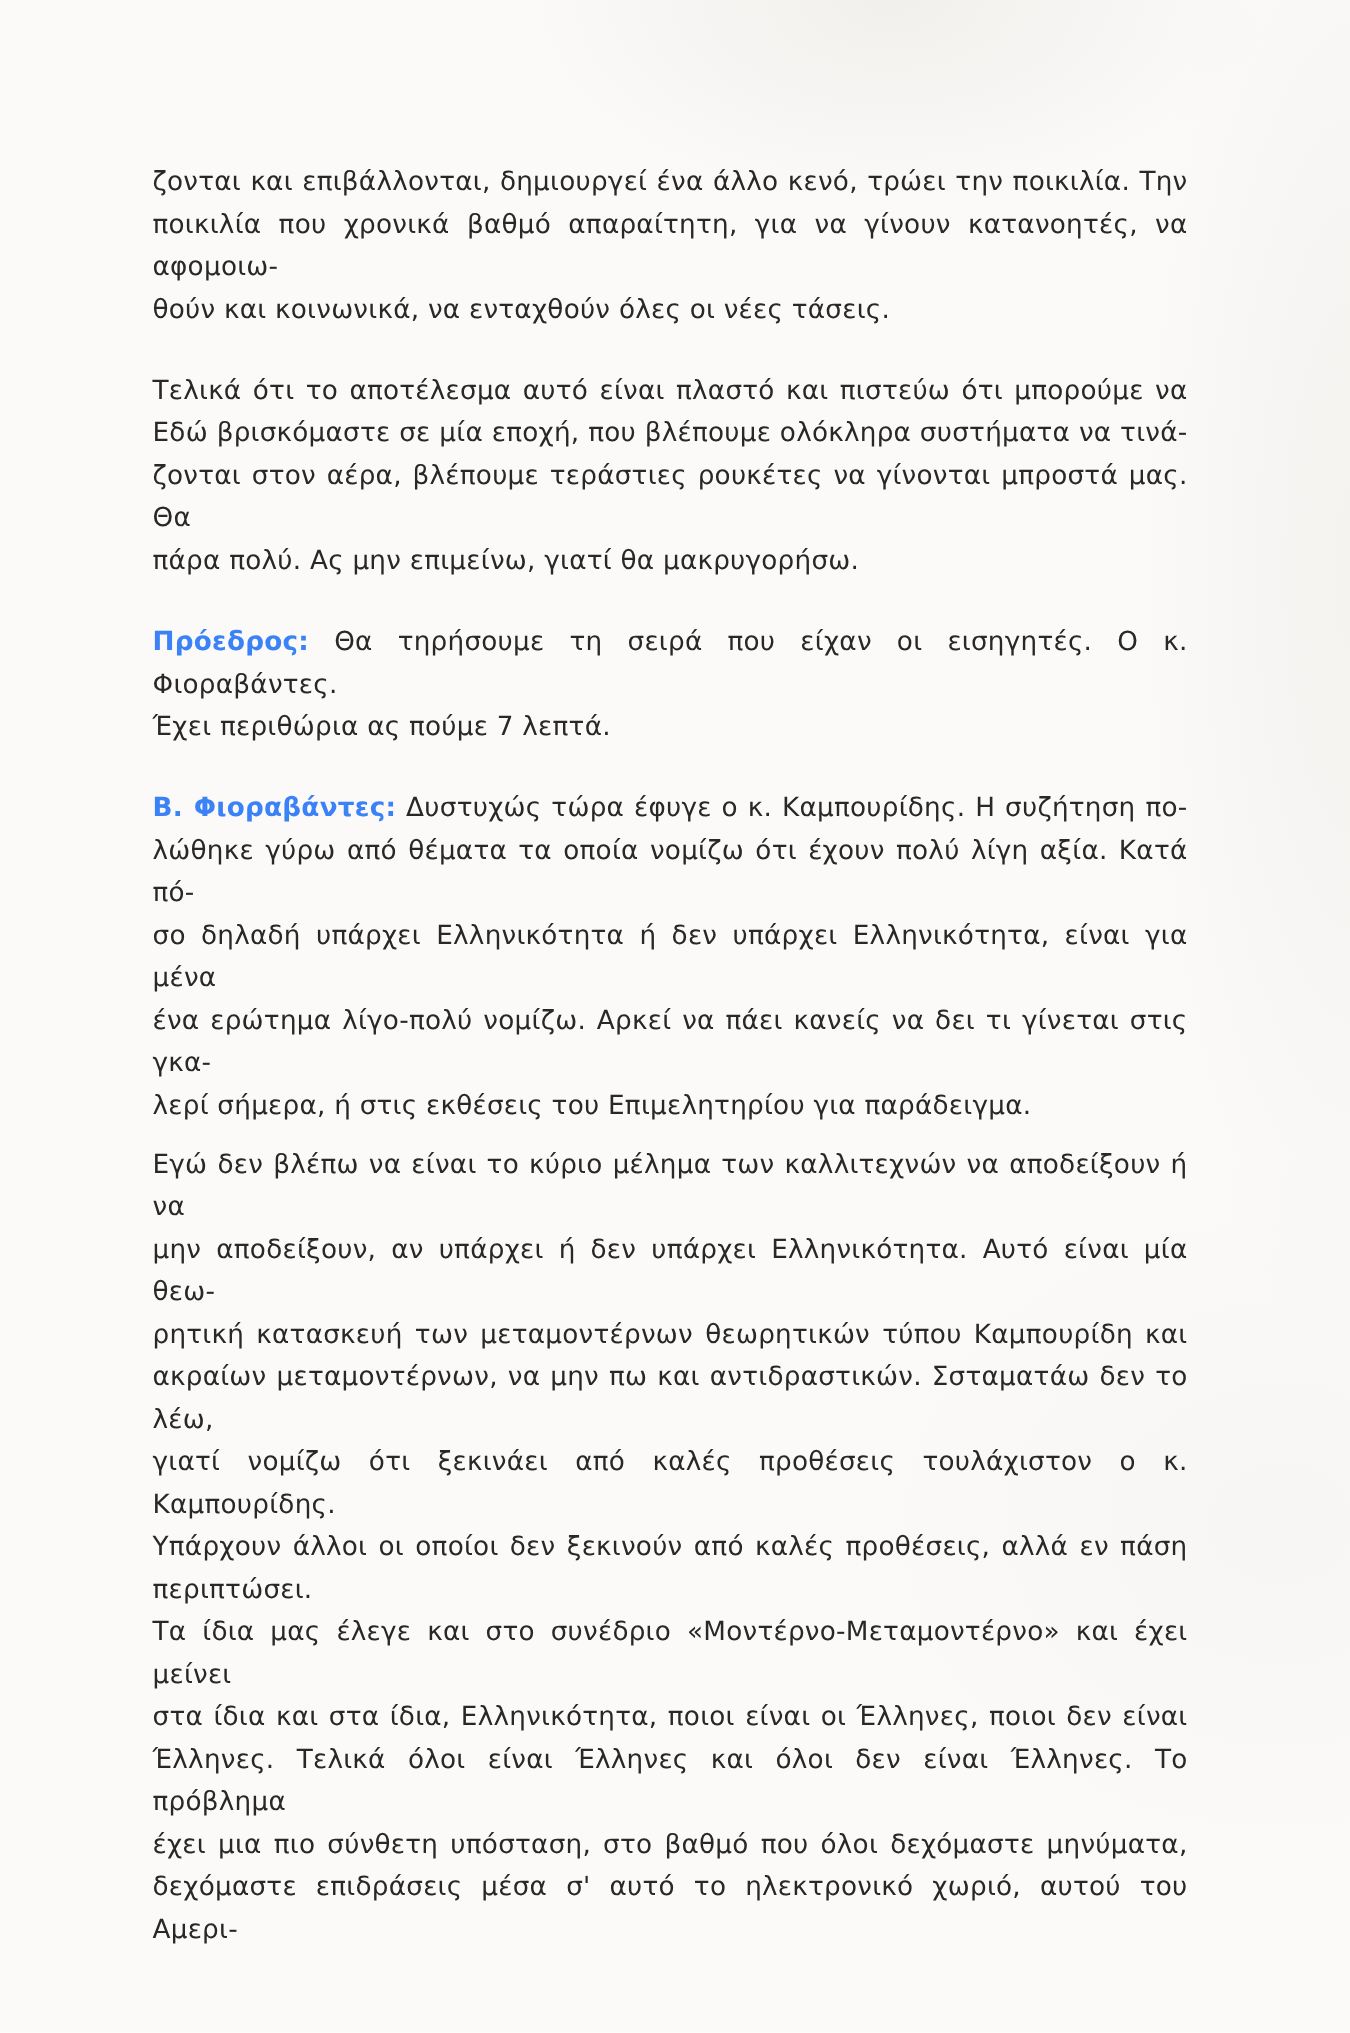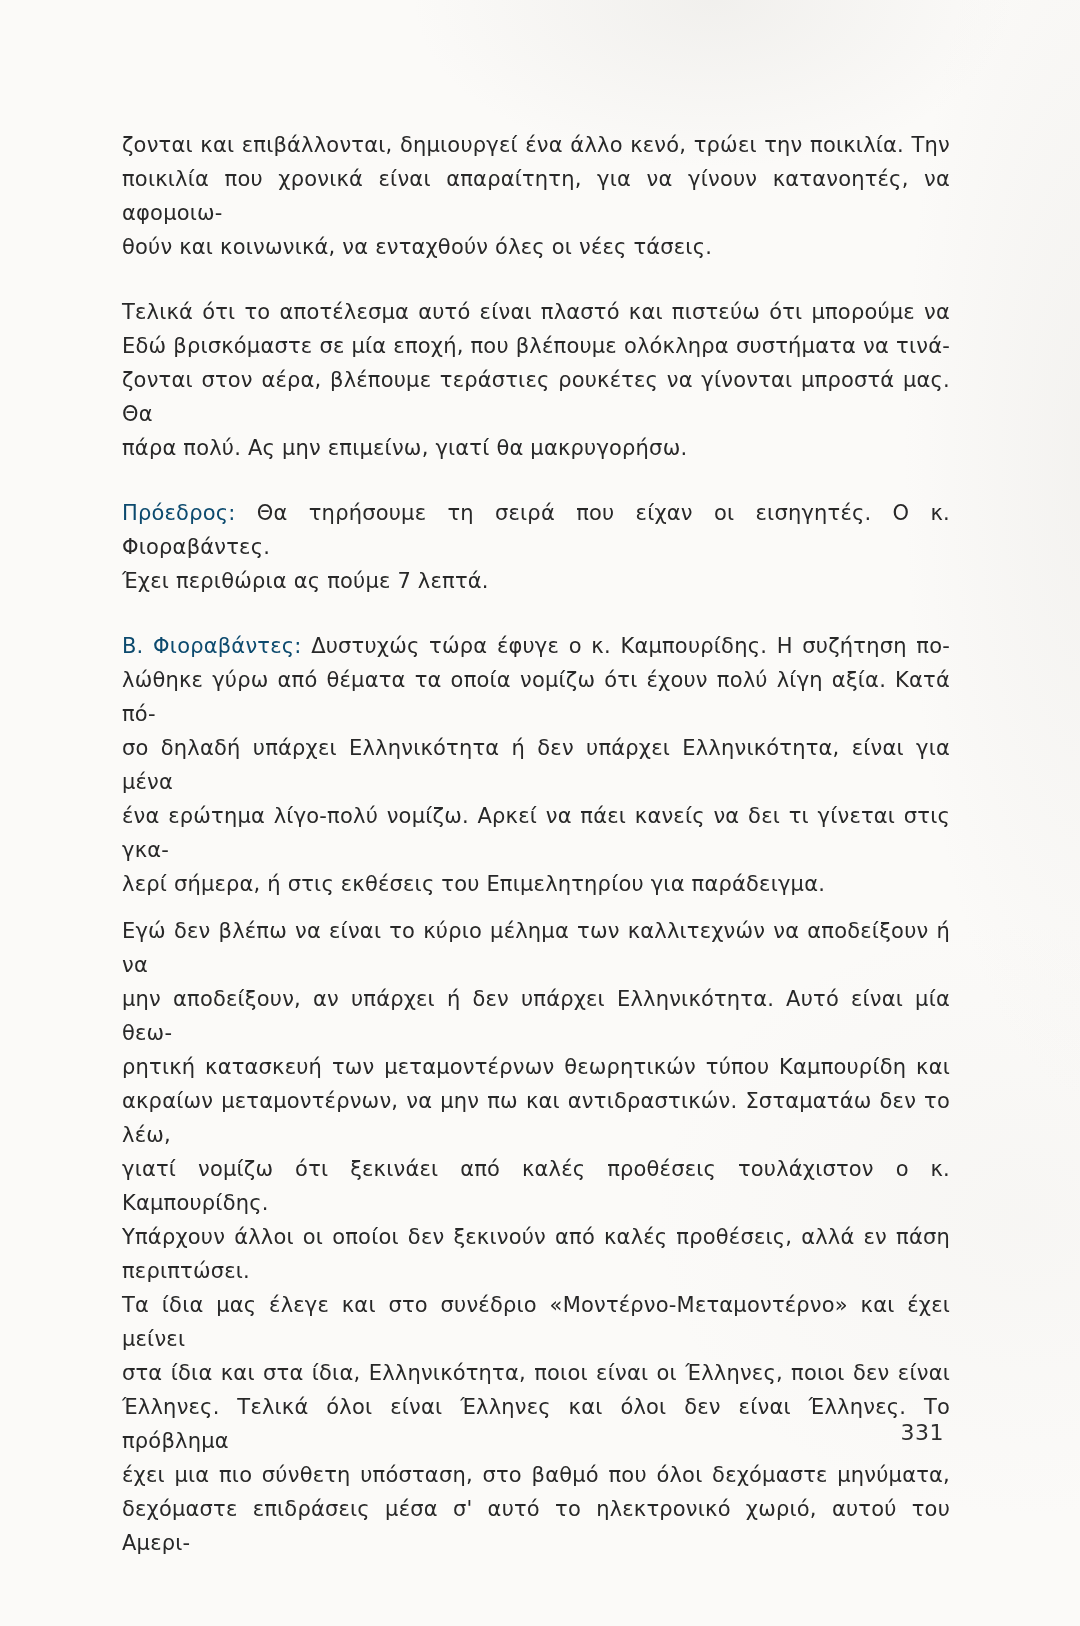--- a/index.html
+++ b/index.html
@@ -36,41 +36,41 @@
   .para.break-none  { margin-top: 0; }
   .line {
     white-space: normal;
     text-align: justify;
     text-align-last: justify;
   }
   .line.last {
     text-align: justify;
     text-align-last: left;
   }
-  .lead { font-weight: 400; color: #0c4a6e; }
+  .lead { font-weight: 700; color: #3b82f6; }
   .page-number {
     position: absolute;
     left: 62px;
     top: 1420px;
     width: 822px;
     text-align: right;
     color: #303030;
     font-size: 22px;
     line-height: 26px;
     letter-spacing: 0.5px;
   }
 </style>
 </head>
 <body>
 
 <div class="page">
   <div class="text-column">
       <div class="para break-none">
         <div class="line">ζονται και επιβάλλονται, δημιουργεί ένα άλλο κενό, τρώει την ποικιλία. Την</div>
-        <div class="line">ποικιλία που χρονικά είναι απαραίτητη, για να γίνουν κατανοητές, να αφομοιω-</div>
+        <div class="line">ποικιλία που χρονικά βαθμό απαραίτητη, για να γίνουν κατανοητές, να αφομοιω-</div>
         <div class="line last">θούν και κοινωνικά, να ενταχθούν όλες οι νέες τάσεις.</div>
       </div>
       <div class="para break-blank">
         <div class="line">Τελικά ότι το αποτέλεσμα αυτό είναι πλαστό και πιστεύω ότι μπορούμε να</div>
         <div class="line">Εδώ βρισκόμαστε σε μία εποχή, που βλέπουμε ολόκληρα συστήματα να τινά-</div>
         <div class="line">ζονται στον αέρα, βλέπουμε τεράστιες ρουκέτες να γίνονται μπροστά μας. Θα</div>
         <div class="line last">πάρα πολύ. Ας μην επιμείνω, γιατί θα μακρυγορήσω.</div>
       </div>
       <div class="para break-blank">
         <div class="line"><span class="lead">Πρόεδρος:</span> Θα τηρήσουμε τη σειρά που είχαν οι εισηγητές. Ο κ. Φιοραβάντες.</div>
@@ -93,14 +93,13 @@
         <div class="line last">περιπτώσει.</div>
       </div>
       <div class="para break-none">
         <div class="line">Τα ίδια μας έλεγε και στο συνέδριο «Μοντέρνο-Μεταμοντέρνο» και έχει μείνει</div>
         <div class="line">στα ίδια και στα ίδια, Ελληνικότητα, ποιοι είναι οι Έλληνες, ποιοι δεν είναι</div>
         <div class="line">Έλληνες. Τελικά όλοι είναι Έλληνες και όλοι δεν είναι Έλληνες. Το πρόβλημα</div>
         <div class="line">έχει μια πιο σύνθετη υπόσταση, στο βαθμό που όλοι δεχόμαστε μηνύματα,</div>
         <div class="line">δεχόμαστε επιδράσεις μέσα σ' αυτό το ηλεκτρονικό χωριό, αυτού του Αμερι-</div>
       </div>
     </div>
-  <div class="page-number">331</div>
 </div>
 
 </body></html>

